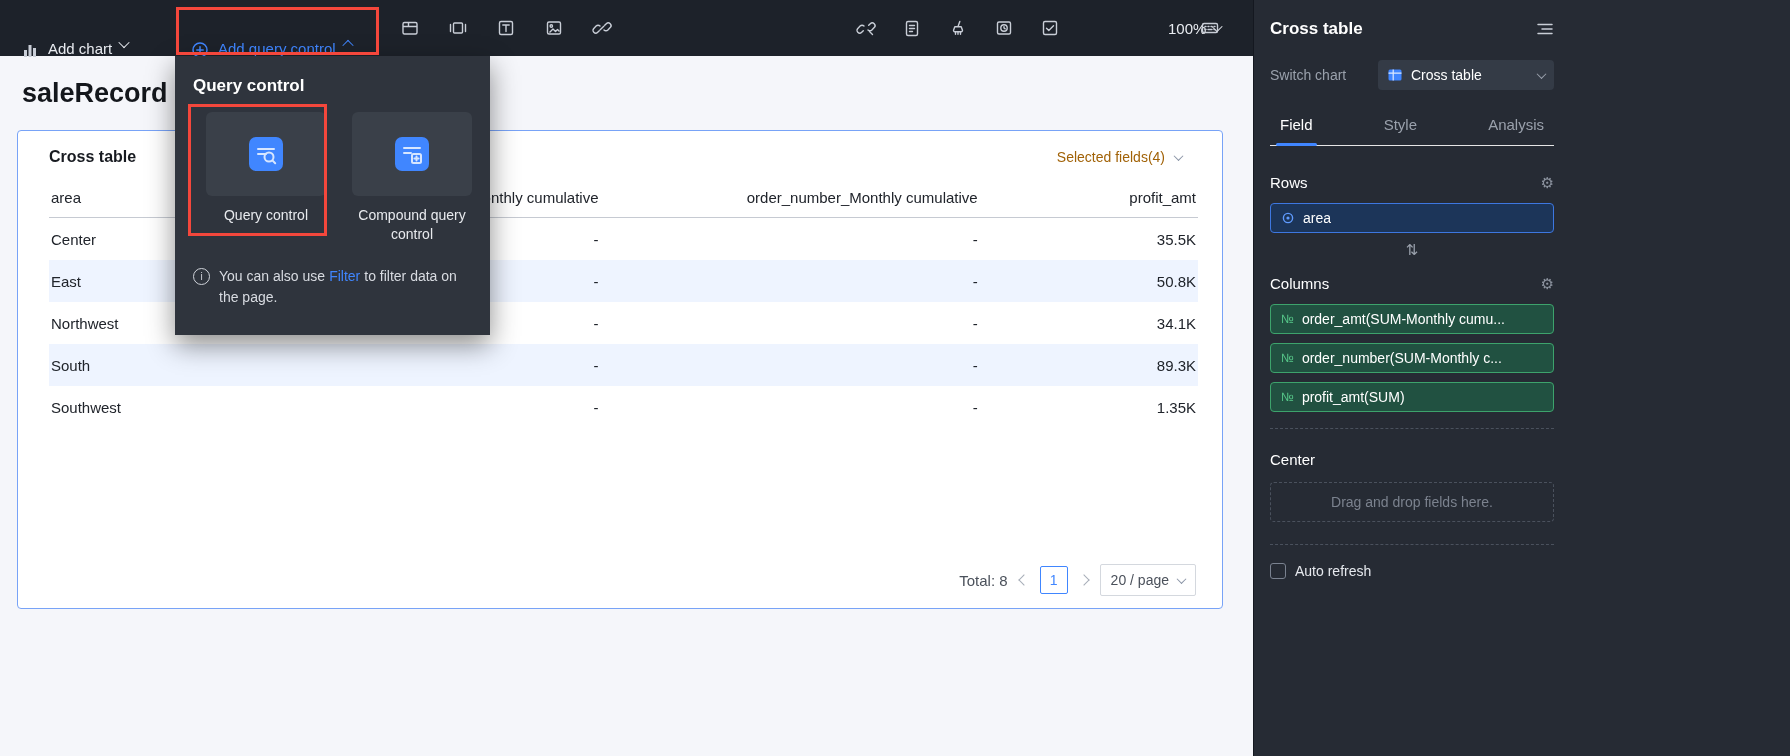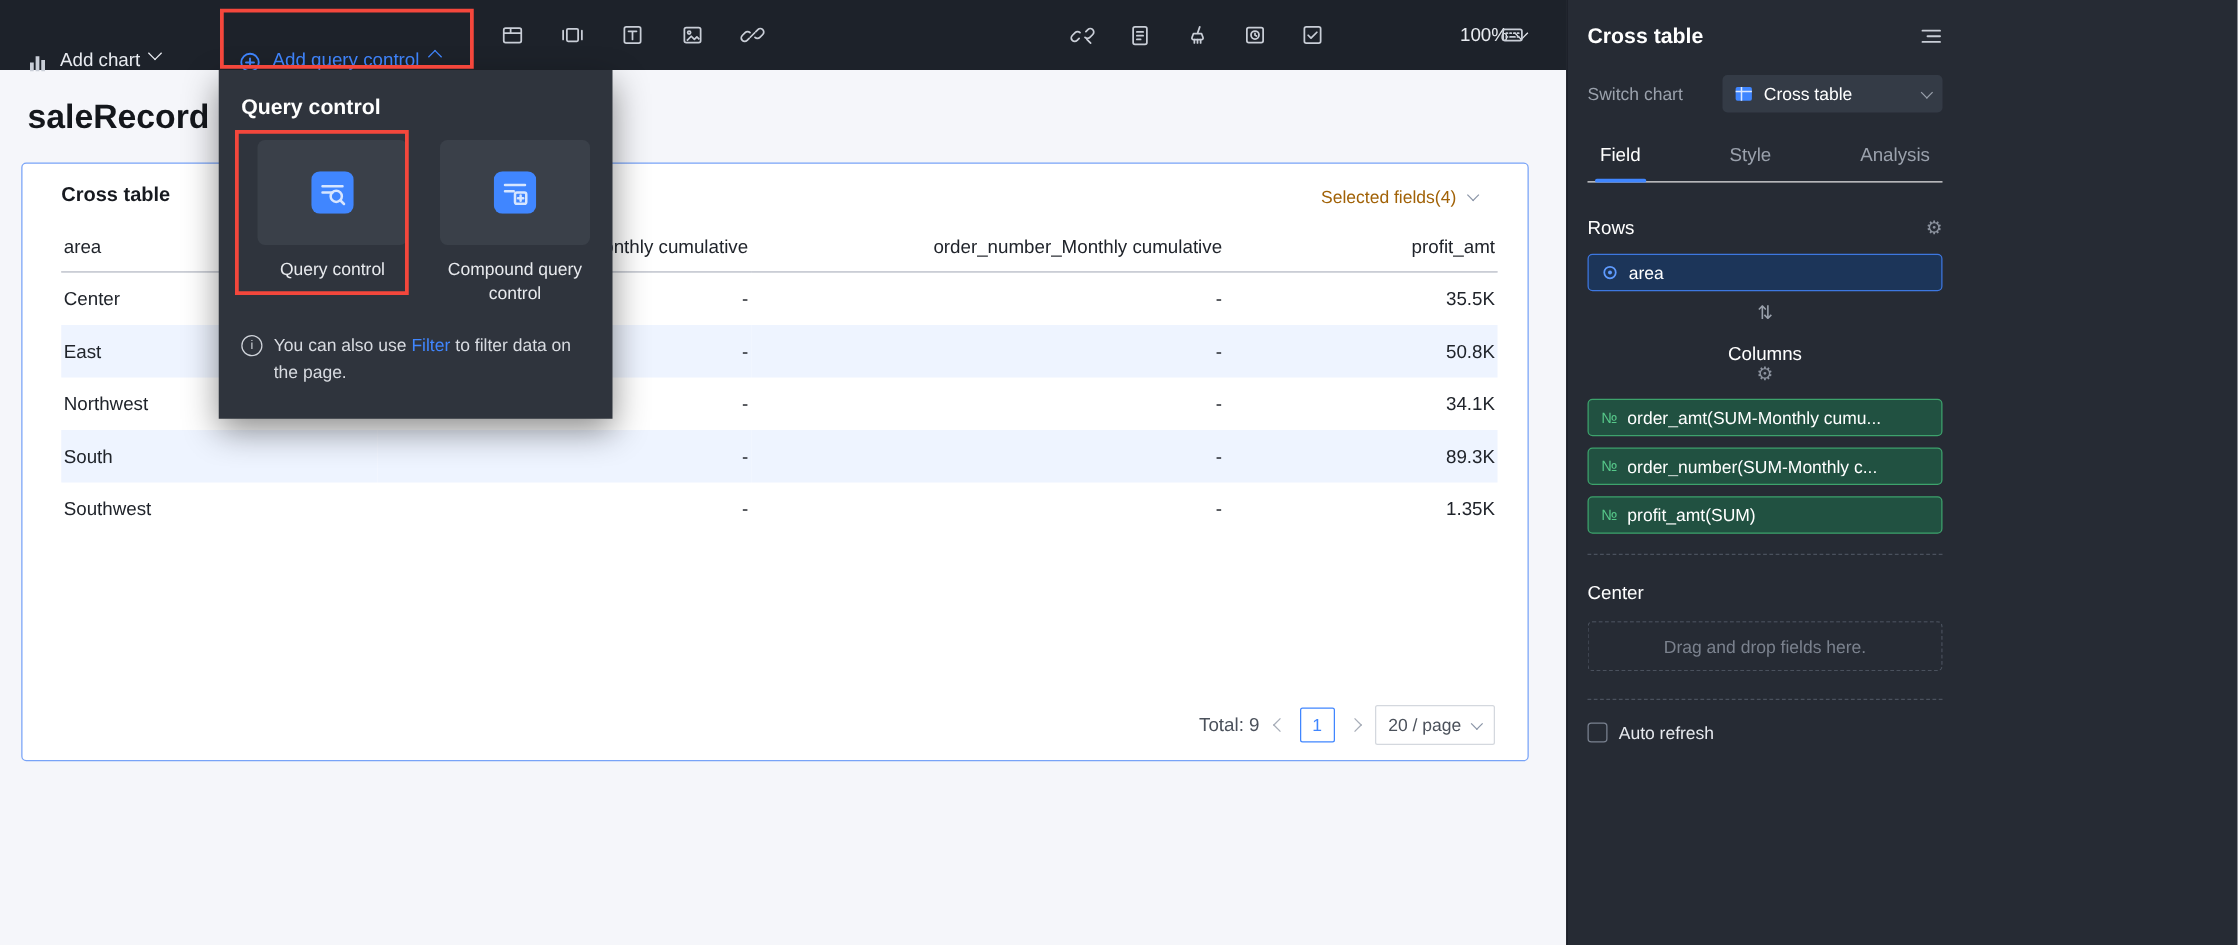--- a/index.html
+++ b/index.html
@@ -71,21 +71,21 @@
   .tab.active{color:#ffffff;}
   .tab.active::after{content:"";position:absolute;left:0;right:0;bottom:-1px;height:3px;background:#4086ff;border-radius:2px;}
   .sec-head{margin-top:28px;display:flex;justify-content:space-between;align-items:center;color:#ffffff;font-size:15px;}
   .gear{color:#8b929e;font-size:15px;cursor:pointer;line-height:1;}
   .pill{margin-top:12px;height:30px;border-radius:4px;display:flex;align-items:center;gap:8px;padding:0 10px;box-sizing:border-box;cursor:grab;}
   .pill-blue{background:#1c3559;border:1px solid #3d77e0;}
   .pill-green{background:#215141;border:1px solid #3da36c;margin-top:9px;}
   .pill span.lbl{color:#ffffff;font-size:14px;white-space:nowrap;overflow:hidden;}
   .num-badge{color:#57c88a;font-size:12px;}
   .swap-row{margin-top:8px;text-align:center;color:#9aa1ac;font-size:15px;}
-  .sec-head.cols{margin-top:16px;flex-direction:column;}
+  .sec-head.cols{margin-top:16px;}
   .dashed{margin-top:16px;border-top:1px dashed #4a515d;}
   .dropzone{margin-top:14px;height:40px;border:1px dashed #4a515d;border-radius:4px;display:flex;align-items:center;justify-content:center;color:#7b828e;font-size:14px;box-sizing:border-box;}
   .auto-row{margin-top:18px;display:flex;align-items:center;gap:9px;}
   .checkbox{width:16px;height:16px;border:1px solid #7a8290;border-radius:3px;background:transparent;cursor:pointer;box-sizing:border-box;}
   .auto-label{color:#e6e9ee;font-size:14px;}
 </style>
 </head>
 <body>
 
 <div class="toolbar">
@@ -260,21 +260,21 @@
         <tr>
           <td class="c1">Southwest</td>
           <td class="c2">-</td>
           <td class="c3">-</td>
           <td class="c4">1.35K</td>
         </tr>
       </tbody>
     </table>
 
     <div class="pager">
-      <span>Total: 9</span>
+      <span>Total: 8</span>
       <span class="pg-chev">
           <i class="chev left"></i>
         </span>
       <span class="pg-num">1</span>
       <span class="pg-chev">
           <i class="chev right"></i>
         </span>
       <span class="pg-size">
         <span>20 / page</span>
         <i class="chev down"></i>

